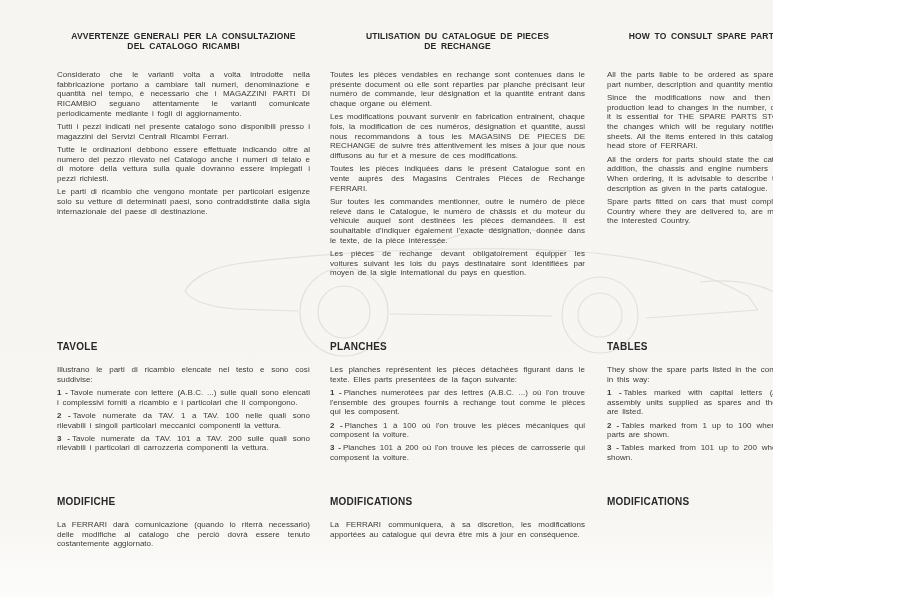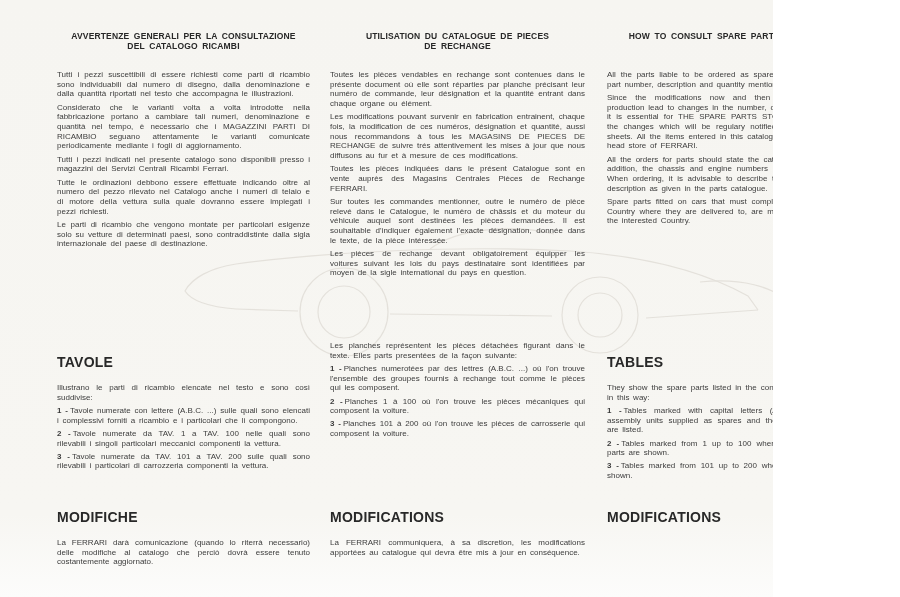--- a/index.html
+++ b/index.html
@@ -29,22 +29,22 @@
   }
   p{
     margin:0 0 3.5px;
     font-size:8px;line-height:9.7px;
     text-align:justify;word-spacing:1.5px;
   }
   .sec{position:absolute;left:0;right:0;}
   .sec-tables{top:309px;}
   .sec-mods{top:464px;}
   .sec-heading{
-    font-size:14px;font-weight:700;letter-spacing:0.25px;
-    color:#282828;margin:13px 0 13px;text-align:left;word-spacing:1px;
+    font-size:10px;font-weight:700;letter-spacing:0.25px;
+    color:#282828;margin:0 0 13px;text-align:left;word-spacing:1px;
   }
   .item .lead{font-weight:700;margin-right:2px;}
 </style>
 </head>
 <body>
 
 <div class="page">
 
   <svg class="watermark" viewBox="0 0 660 150" fill="none" stroke="#e4e1db" stroke-width="1.2">
     <path d="M 96,52 C 70,56 52,66 45,79 C 52,90 70,95 96,97"></path>
@@ -58,21 +58,20 @@
     <circle cx="460" cy="103" r="38"></circle>
     <circle cx="460" cy="103" r="22"></circle>
     <path d="M 560,70 C 600,66 634,74 650,92"></path>
   </svg>
 
   <div class="col col-it">
     <div class="col-title">
       <div>AVVERTENZE GENERALI PER LA CONSULTAZIONE</div>
       <div>DEL CATALOGO RICAMBI</div>
     </div>
-    <p>Tutti i pezzi suscettibili di essere richiesti come parti di ricambio sono individuabili dal numero di disegno, dalla denominazione e dalla quantità riportati nel testo che accompagna le illustrazioni.</p>
     <p>Considerato che le varianti volta a volta introdotte nella fabbricazione portano a cambiare tali numeri, denominazione e quantità nel tempo, è necessario che i MAGAZZINI PARTI DI RICAMBIO seguano attentamente le varianti comunicate periodicamente mediante i fogli di aggiornamento.</p>
     <p>Tutti i pezzi indicati nel presente catalogo sono disponibili presso i magazzini dei Servizi Centrali Ricambi Ferrari.</p>
     <p>Tutte le ordinazioni debbono essere effettuate indicando oltre al numero del pezzo rilevato nel Catalogo anche i numeri di telaio e di motore della vettura sulla quale dovranno essere impiegati i pezzi richiesti.</p>
     <p>Le parti di ricambio che vengono montate per particolari esigenze solo su vetture di determinati paesi, sono contraddistinte dalla sigla internazionale del paese di destinazione.</p>
 
     <div class="sec sec-tables">
       <div class="sec-heading">TAVOLE</div>
       <p>Illustrano le parti di ricambio elencate nel testo e sono così suddivise:</p>
       <p class="item"><b class="lead">1 -</b><span>Tavole numerate con lettere (A.B.C. ...) sulle quali sono elencati i complessivi forniti a ricambio e i particolari che li compongono.</span></p>
       <p class="item"><b class="lead">2 -</b><span>Tavole numerate da TAV. 1 a TAV. 100 nelle quali sono rilevabili i singoli particolari meccanici componenti la vettura.</span></p>
@@ -90,20 +89,21 @@
       <div>UTILISATION DU CATALOGUE DE PIECES</div>
       <div>DE RECHANGE</div>
     </div>
     <p>Toutes les pièces vendables en rechange sont contenues dans le présente document où elle sont réparties par planche précisant leur numéro de commande, leur désignation et la quantité entrant dans chaque organe ou élément.</p>
     <p>Les modifications pouvant survenir en fabrication entrainent, chaque fois, la modification de ces numéros, désignation et quantité, aussi nous recommandons à tous les MAGASINS DE PIECES DE RECHANGE de suivre trés attentivement les mises à jour que nous diffusons au fur et à mesure de ces modifications.</p>
     <p>Toutes les pièces indiquées dans le présent Catalogue sont en vente auprès des Magasins Centrales Pièces de Rechange FERRARI.</p>
     <p>Sur toutes les commandes mentionner, outre le numèro de pièce relevé dans le Catalogue, le numèro de châssis et du moteur du véhicule auquel sont destinées les pièces demandées. Il est souhaitable d'indiquer également l'exacte désignation, donnée dans le texte, de la pièce intéressée.</p>
     <p>Les pièces de rechange devant obligatoirement équipper les voitures suivant les lois du pays destinataire sont identifiées par moyen de la sigle international du pays en question.</p>
 
     <div class="sec sec-tables">
+      <div class="sec-heading">PLANCHES</div>
       <p>Les planches représentent les pièces détachées figurant dans le texte. Elles parts presentées de la façon suivante:</p>
       <p class="item"><b class="lead">1 -</b><span>Planches numerotées par des lettres (A.B.C. ...) où l'on trouve l'ensemble des groupes fournis à rechange tout comme le pièces qui les composent.</span></p>
       <p class="item"><b class="lead">2 -</b><span>Planches 1 à 100 où l'on trouve les pièces mécaniques qui composent la voiture.</span></p>
       <p class="item"><b class="lead">3 -</b><span>Planches 101 à 200 où l'on trouve les pièces de carrosserie qui composent la voiture.</span></p>
     </div>
 
     <div class="sec sec-mods">
       <div class="sec-heading">MODIFICATIONS</div>
       <p>La FERRARI communiquera, à sa discretion, les modifications apportées au catalogue qui devra être mis à jour en conséquence.</p>
     </div>

